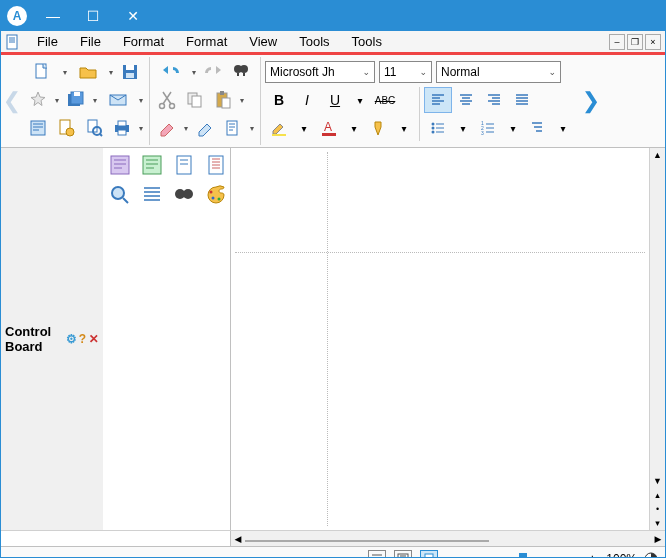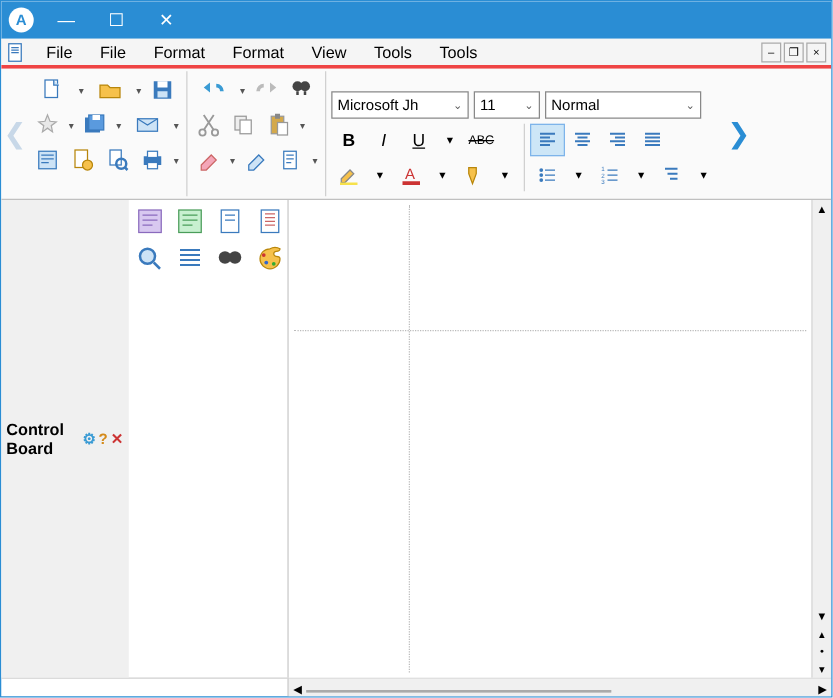--- a/index.html
+++ b/index.html
@@ -17,21 +17,21 @@
 .toolbar-area { display: flex; align-items: stretch; border-bottom: 1px solid #c0c0c0; background: #fafafa; padding: 2px; }
 .nav-arrow { width: 18px; display: flex; align-items: center; justify-content: center; font-size: 22px; color: #c8d8e8; cursor: pointer; }
 .nav-arrow.right { color: #2a8dd4; }
 .toolbox { display: flex; flex-direction: column; gap: 2px; padding: 2px 4px; border-right: 1px solid #d0d0d0; }
 .tb-row { display: flex; gap: 2px; align-items: center; }
 .tbtn { width: 26px; height: 26px; display: flex; align-items: center; justify-content: center; cursor: pointer; border: 1px solid transparent; position: relative; }
 .tbtn svg { width: 20px; height: 20px; }
 .tbtn.wd { width: 34px; }
 .drop { width: 8px; font-size: 8px; color: #555; cursor: pointer; display: flex; align-items: center; justify-content: center; }
 .fmt-box { display: flex; flex-direction: column; gap: 4px; padding: 4px; }
-.fmt-top { display: flex; gap: 4px; margin-top: 12px; }
+.fmt-top { display: flex; gap: 4px; }
 .combo { border: 1px solid #888; background: #fff; height: 22px; font-size: 12px; padding: 0 4px; display: flex; align-items: center; justify-content: space-between; cursor: pointer; }
 .combo .cd { font-size: 9px; color: #555; }
 .fmt-rows { display: flex; gap: 4px; }
 .fmt-col { display: flex; flex-direction: column; gap: 2px; border-right: 1px solid #d0d0d0; padding-right: 4px; }
 .fmt-col:last-child { border-right: none; }
 .fmt-row { display: flex; gap: 0; }
 .fbtn { width: 28px; height: 26px; display: flex; align-items: center; justify-content: center; cursor: pointer; border: 1px solid transparent; font-size: 14px; }
 .fbtn.active { background: #cde6f7; border-color: #7eb4ea; }
 .fbtn.sm { width: 22px; font-size: 10px; }
 .body-area { display: flex; height: 382px; }

